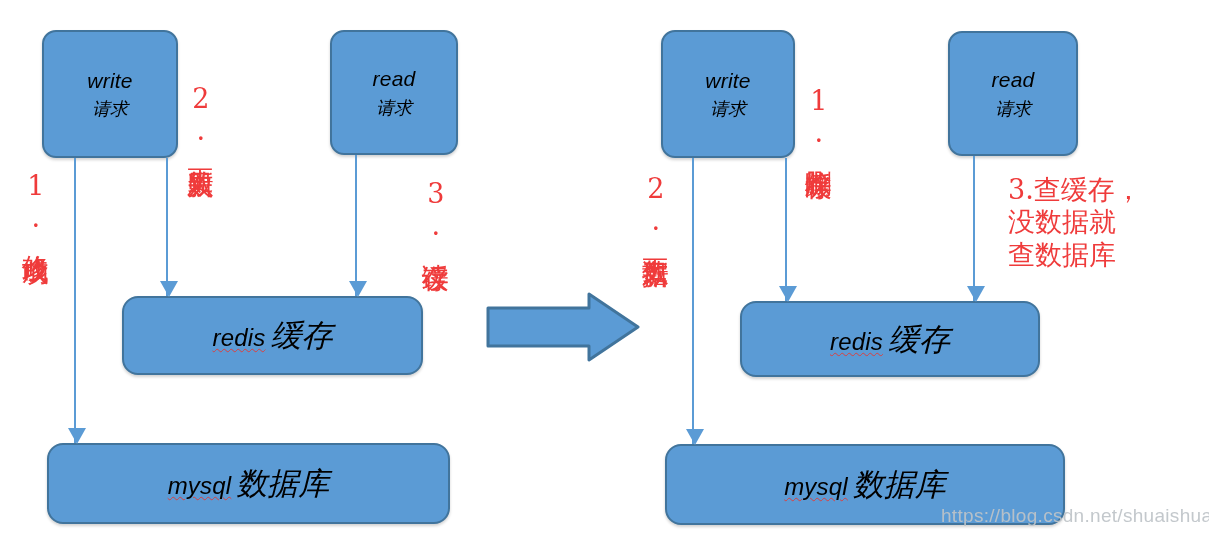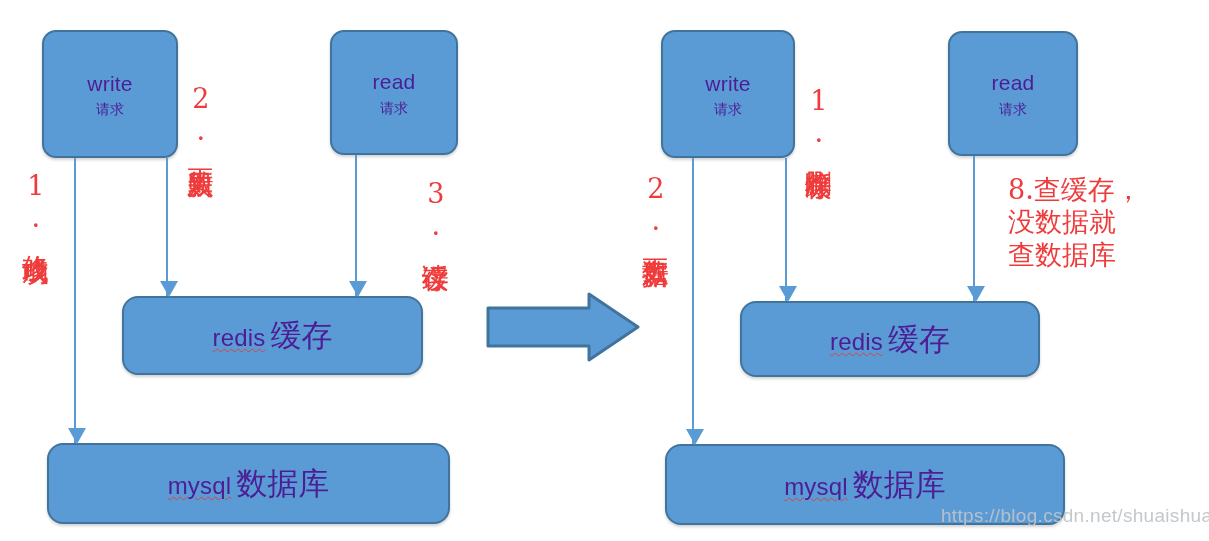--- a/index.html
+++ b/index.html
@@ -14,37 +14,38 @@
     background: #ffffff;
     overflow: hidden;
     font-family: "Liberation Sans", "DejaVu Sans", sans-serif;
   }
   .box {
     position: absolute;
     box-sizing: border-box;
     background: #5b9bd5;
     border: 2px solid #41749c;
     border-radius: 14px;
-    color: #4c1d95;
+    color: #000000;
     display: flex;
     flex-direction: column;
     align-items: center;
     justify-content: center;
     text-align: center;
     line-height: 1.45;
     box-shadow: 0 2px 3px rgba(0,0,0,0.18);
+    font-style: italic;
   }
   .box .line-en {
     font-family: "Liberation Sans", "DejaVu Sans", sans-serif;
     font-size: 21px;
     letter-spacing: 0.2px;
   }
   .box .line-cn {
     font-family: "DejaVu Sans", "Liberation Sans", sans-serif;
-    font-size: 14px;
+    font-size: 18px;
   }
   .box.wide {
     border-radius: 16px;
     flex-direction: row;
   }
   .box.wide .label-wrap {
     display: inline-flex;
     align-items: baseline;
     gap: 5px;
     text-align: center;
@@ -186,19 +187,19 @@
   <div class="arrow" style="left:692px; top:158px; height:286px;"></div>
 
   <div class="arrow" style="left:785px; top:158px; height:143px;"></div>
 
   <div class="arrow" style="left:973px; top:156px; height:145px;"></div>
 
   <div class="note vertical" style="left:640px; top:173px;">2.更新数据</div>
 
   <div class="note vertical" style="left:803px; top:85px;">1.删除缓存</div>
 
-  <div class="note block" style="left:1008px; top:174px;">8.查缓存，
+  <div class="note block" style="left:1008px; top:174px;">3.查缓存，
 没数据就
 查数据库</div>
 
   <div class="watermark" style="left:941px; top:505px;">https://blog.csdn.net/shuaishuai1234</div>
 
 </div>
 
 </body></html>

